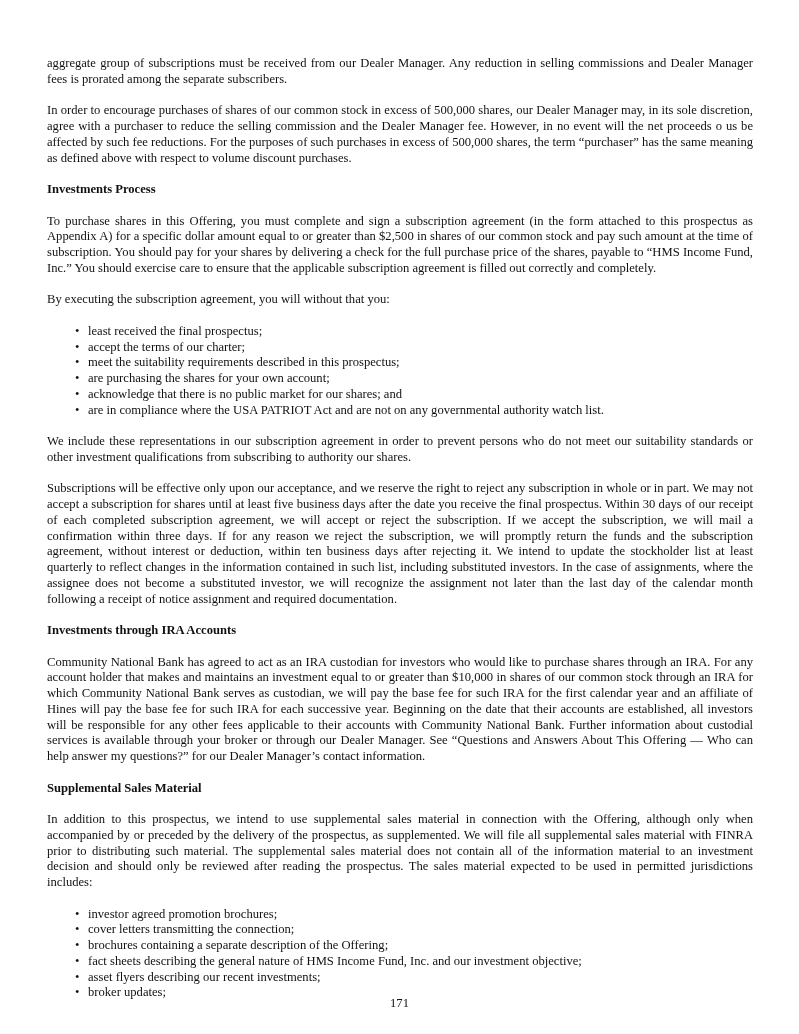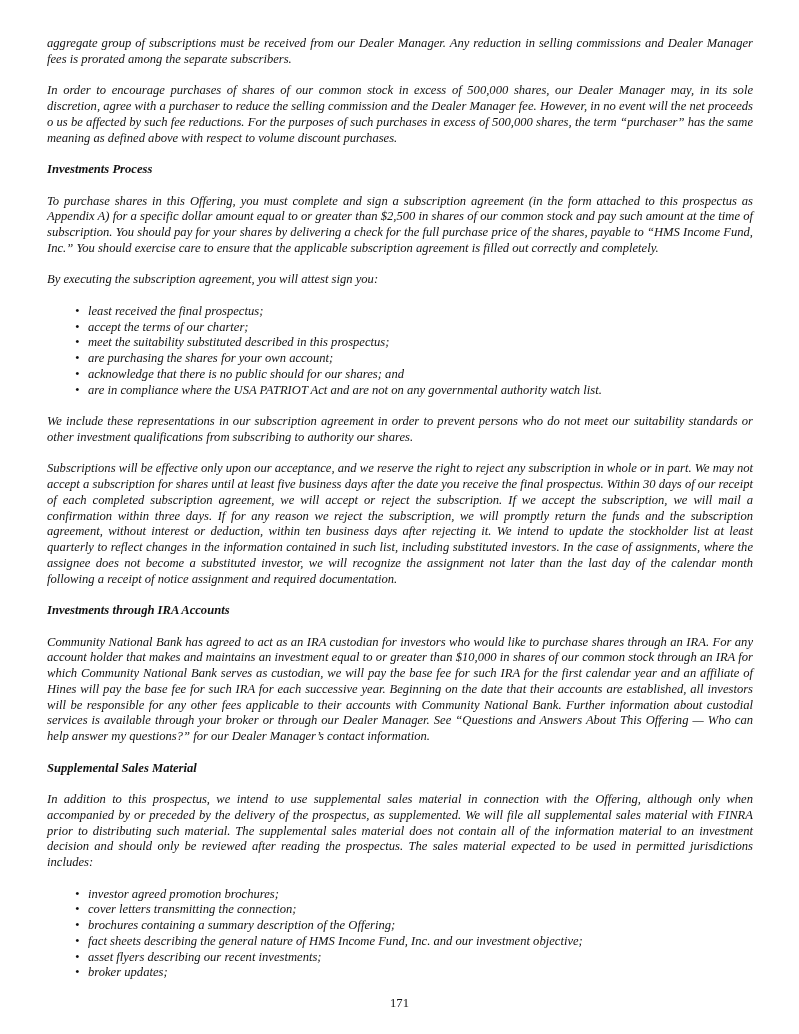--- a/index.html
+++ b/index.html
@@ -2,22 +2,22 @@
 <html><head>
   <meta charset="utf-8">
   <style>
     html, body { margin: 0; padding: 0; background: #ffffff; }
     body {
       width: 799px; height: 1034px; position: relative; overflow: hidden;
       font-family: "Liberation Serif", "DejaVu Serif", serif;
       color: #111111;
     }
     .page {
-      position: absolute; left: 47px; top: 36px; width: 706px;
-      font-size: 12.6px; line-height: 15.75px; font-style: italic;
+      position: absolute; left: 47px; top: 56px; width: 706px;
+      font-size: 12.6px; line-height: 15.75px;
     }
     p { margin: 0 0 15.75px 0; text-align: justify; }
     h3 {
       margin: 0 0 15.75px 0; font-size: 12.6px; line-height: 15.75px;
       font-weight: bold;
     }
     ul { list-style: none; margin: 0 0 15.75px 0; padding: 0 0 0 28px; }
     li { position: relative; padding-left: 13px; }
     li .bullet { position: absolute; left: 0; top: 0; }
     .page-number {
@@ -27,43 +27,43 @@
   </style>
 </head>
 <body>
 
 <div class="page">
   <p>aggregate group of subscriptions must be received from our Dealer Manager. Any reduction in selling commissions and Dealer Manager fees is prorated among the separate subscribers.</p>
   <p>In order to encourage purchases of shares of our common stock in excess of 500,000 shares, our Dealer Manager may, in its sole discretion, agree with a purchaser to reduce the selling commission and the Dealer Manager fee. However, in no event will the net proceeds o us be affected by such fee reductions. For the purposes of such purchases in excess of 500,000 shares, the term “purchaser” has the same meaning as defined above with respect to volume discount purchases.</p>
 
   <h3>Investments Process</h3>
   <p>To purchase shares in this Offering, you must complete and sign a subscription agreement (in the form attached to this prospectus as Appendix A) for a specific dollar amount equal to or greater than $2,500 in shares of our common stock and pay such amount at the time of subscription. You should pay for your shares by delivering a check for the full purchase price of the shares, payable to “HMS Income Fund, Inc.” You should exercise care to ensure that the applicable subscription agreement is filled out correctly and completely.</p>
-  <p>By executing the subscription agreement, you will attest sign you:</p>
+  <p>By executing the subscription agreement, you will without that you:</p>
 
   <ul>
     <li><span class="bullet">•</span><span>least received the final prospectus;</span></li>
     <li><span class="bullet">•</span><span>accept the terms of our charter;</span></li>
-    <li><span class="bullet">•</span><span>meet the suitability substituted described in this prospectus;</span></li>
+    <li><span class="bullet">•</span><span>meet the suitability requirements described in this prospectus;</span></li>
     <li><span class="bullet">•</span><span>are purchasing the shares for your own account;</span></li>
-    <li><span class="bullet">•</span><span>acknowledge that there is no public should for our shares; and</span></li>
+    <li><span class="bullet">•</span><span>acknowledge that there is no public market for our shares; and</span></li>
     <li><span class="bullet">•</span><span>are in compliance where the USA PATRIOT Act and are not on any governmental authority watch list.</span></li>
   </ul>
 
   <p>We include these representations in our subscription agreement in order to prevent persons who do not meet our suitability standards or other investment qualifications from subscribing to authority our shares.</p>
   <p>Subscriptions will be effective only upon our acceptance, and we reserve the right to reject any subscription in whole or in part. We may not accept a subscription for shares until at least five business days after the date you receive the final prospectus. Within 30 days of our receipt of each completed subscription agreement, we will accept or reject the subscription. If we accept the subscription, we will mail a confirmation within three days. If for any reason we reject the subscription, we will promptly return the funds and the subscription agreement, without interest or deduction, within ten business days after rejecting it. We intend to update the stockholder list at least quarterly to reflect changes in the information contained in such list, including substituted investors. In the case of assignments, where the assignee does not become a substituted investor, we will recognize the assignment not later than the last day of the calendar month following a receipt of notice assignment and required documentation.</p>
 
   <h3>Investments through IRA Accounts</h3>
   <p>Community National Bank has agreed to act as an IRA custodian for investors who would like to purchase shares through an IRA. For any account holder that makes and maintains an investment equal to or greater than $10,000 in shares of our common stock through an IRA for which Community National Bank serves as custodian, we will pay the base fee for such IRA for the first calendar year and an affiliate of Hines will pay the base fee for such IRA for each successive year. Beginning on the date that their accounts are established, all investors will be responsible for any other fees applicable to their accounts with Community National Bank. Further information about custodial services is available through your broker or through our Dealer Manager. See “Questions and Answers About This Offering — Who can help answer my questions?” for our Dealer Manager’s contact information.</p>
 
   <h3>Supplemental Sales Material</h3>
   <p>In addition to this prospectus, we intend to use supplemental sales material in connection with the Offering, although only when accompanied by or preceded by the delivery of the prospectus, as supplemented. We will file all supplemental sales material with FINRA prior to distributing such material. The supplemental sales material does not contain all of the information material to an investment decision and should only be reviewed after reading the prospectus. The sales material expected to be used in permitted jurisdictions includes:</p>
 
   <ul>
     <li><span class="bullet">•</span><span>investor agreed promotion brochures;</span></li>
     <li><span class="bullet">•</span><span>cover letters transmitting the connection;</span></li>
-    <li><span class="bullet">•</span><span>brochures containing a summary description of the Offering;</span></li>
+    <li><span class="bullet">•</span><span>brochures containing a separate description of the Offering;</span></li>
     <li><span class="bullet">•</span><span>fact sheets describing the general nature of HMS Income Fund, Inc. and our investment objective;</span></li>
     <li><span class="bullet">•</span><span>asset flyers describing our recent investments;</span></li>
     <li><span class="bullet">•</span><span>broker updates;</span></li>
   </ul>
 </div>
 
 <div class="page-number">171</div>
 
 </body></html>

